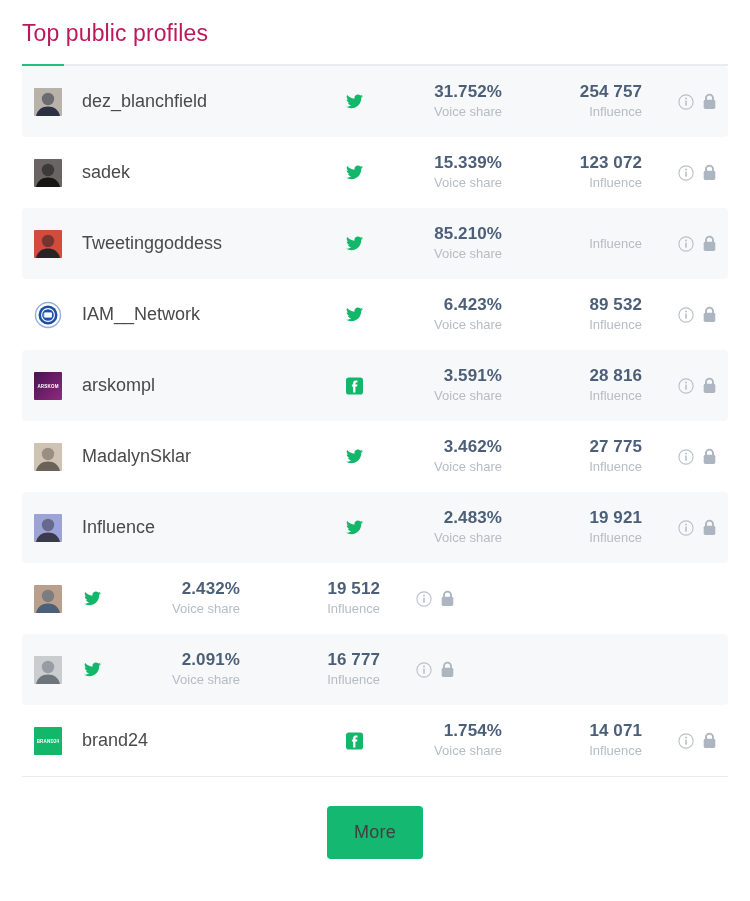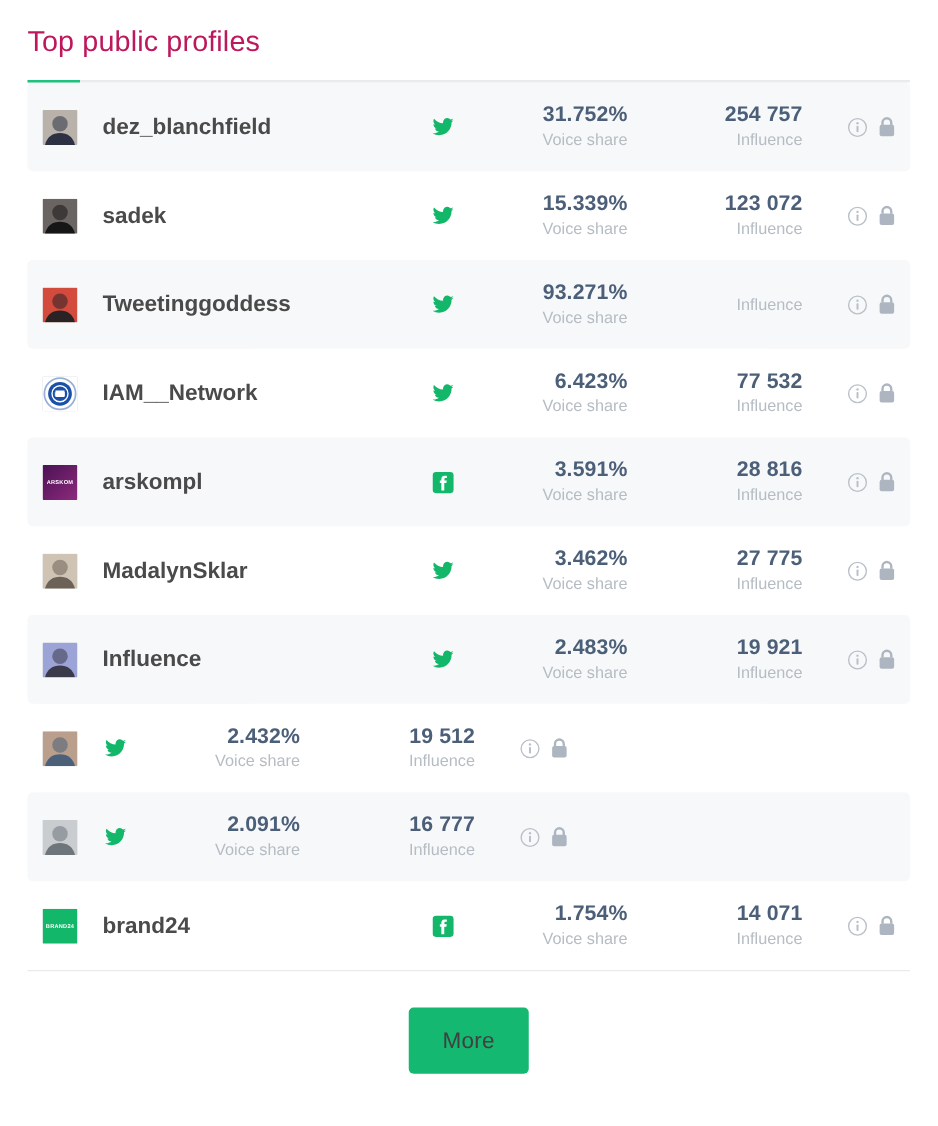--- a/index.html
+++ b/index.html
@@ -97,21 +97,21 @@
     color: #ffffff;
     font-family: "Liberation Sans", sans-serif;
     font-weight: 700;
   }
 
   
   .profile-name {
     margin-left: 20px;
     font-size: 18px;
     color: #4a4a4a;
-    font-weight: 700;
+    font-weight: 400;
     white-space: nowrap;
     overflow: hidden;
     text-overflow: ellipsis;
     flex: 1 1 auto;
   }
 
   
   .social-cell {
     flex: 0 0 60px;
     display: flex;
@@ -297,21 +297,21 @@
         </div>
         <span class="profile-name">Tweetinggoddess</span>
         <span class="social-cell">
           <span class="icon-btn">
             <svg width="22" height="19" viewBox="0 0 24 20" aria-hidden="true">
               <path fill="#12b76a" d="M24 2.4c-.9.4-1.8.7-2.8.8 1-.6 1.8-1.6 2.2-2.7-1 .6-2 1-3.1 1.2A4.9 4.9 0 0 0 16.8 0c-2.7 0-4.9 2.2-4.9 4.9 0 .4 0 .8.1 1.1C7.9 5.8 4.2 3.8 1.7.8 1.2 1.6 1 2.4 1 3.3c0 1.7.9 3.2 2.2 4.1-.8 0-1.6-.2-2.2-.6v.1c0 2.4 1.7 4.4 3.9 4.8-.4.1-.8.2-1.3.2-.3 0-.6 0-.9-.1.6 2 2.4 3.4 4.6 3.4-1.7 1.3-3.8 2.1-6.1 2.1-.4 0-.8 0-1.2-.1 2.2 1.4 4.8 2.2 7.5 2.2 9.1 0 14-7.5 14-14v-.6c1-.7 1.8-1.6 2.5-2.5z"></path>
             </svg>
           </span>
         </span>
         <div class="metric metric-voice">
-          <div class="metric-value">93.271%</div>
+          <div class="metric-value">85.210%</div>
           <div class="metric-label">Voice share</div>
         </div>
         <div class="metric metric-influence">
           <div class="metric-label">Influence</div>
         </div>
         <div class="row-actions">
           <span class="icon-btn">
             <svg width="16" height="16" viewBox="0 0 16 16" aria-hidden="true">
               <circle cx="8" cy="8" r="7.1" fill="none" stroke="#b9c0c9" stroke-width="1.1"></circle>
               <circle cx="8" cy="4.5" r="0.95" fill="#b9c0c9"></circle>
@@ -343,21 +343,21 @@
             <svg width="22" height="19" viewBox="0 0 24 20" aria-hidden="true">
               <path fill="#12b76a" d="M24 2.4c-.9.4-1.8.7-2.8.8 1-.6 1.8-1.6 2.2-2.7-1 .6-2 1-3.1 1.2A4.9 4.9 0 0 0 16.8 0c-2.7 0-4.9 2.2-4.9 4.9 0 .4 0 .8.1 1.1C7.9 5.8 4.2 3.8 1.7.8 1.2 1.6 1 2.4 1 3.3c0 1.7.9 3.2 2.2 4.1-.8 0-1.6-.2-2.2-.6v.1c0 2.4 1.7 4.4 3.9 4.8-.4.1-.8.2-1.3.2-.3 0-.6 0-.9-.1.6 2 2.4 3.4 4.6 3.4-1.7 1.3-3.8 2.1-6.1 2.1-.4 0-.8 0-1.2-.1 2.2 1.4 4.8 2.2 7.5 2.2 9.1 0 14-7.5 14-14v-.6c1-.7 1.8-1.6 2.5-2.5z"></path>
             </svg>
           </span>
         </span>
         <div class="metric metric-voice">
           <div class="metric-value">6.423%</div>
           <div class="metric-label">Voice share</div>
         </div>
         <div class="metric metric-influence">
-          <div class="metric-value">77 532</div>
+          <div class="metric-value">89 532</div>
           <div class="metric-label">Influence</div>
         </div>
         <div class="row-actions">
           <span class="icon-btn">
             <svg width="16" height="16" viewBox="0 0 16 16" aria-hidden="true">
               <circle cx="8" cy="8" r="7.1" fill="none" stroke="#b9c0c9" stroke-width="1.1"></circle>
               <circle cx="8" cy="4.5" r="0.95" fill="#b9c0c9"></circle>
               <rect x="7.2" y="6.5" width="1.6" height="5.3" rx="0.6" fill="#b9c0c9"></rect>
             </svg>
           </span>

